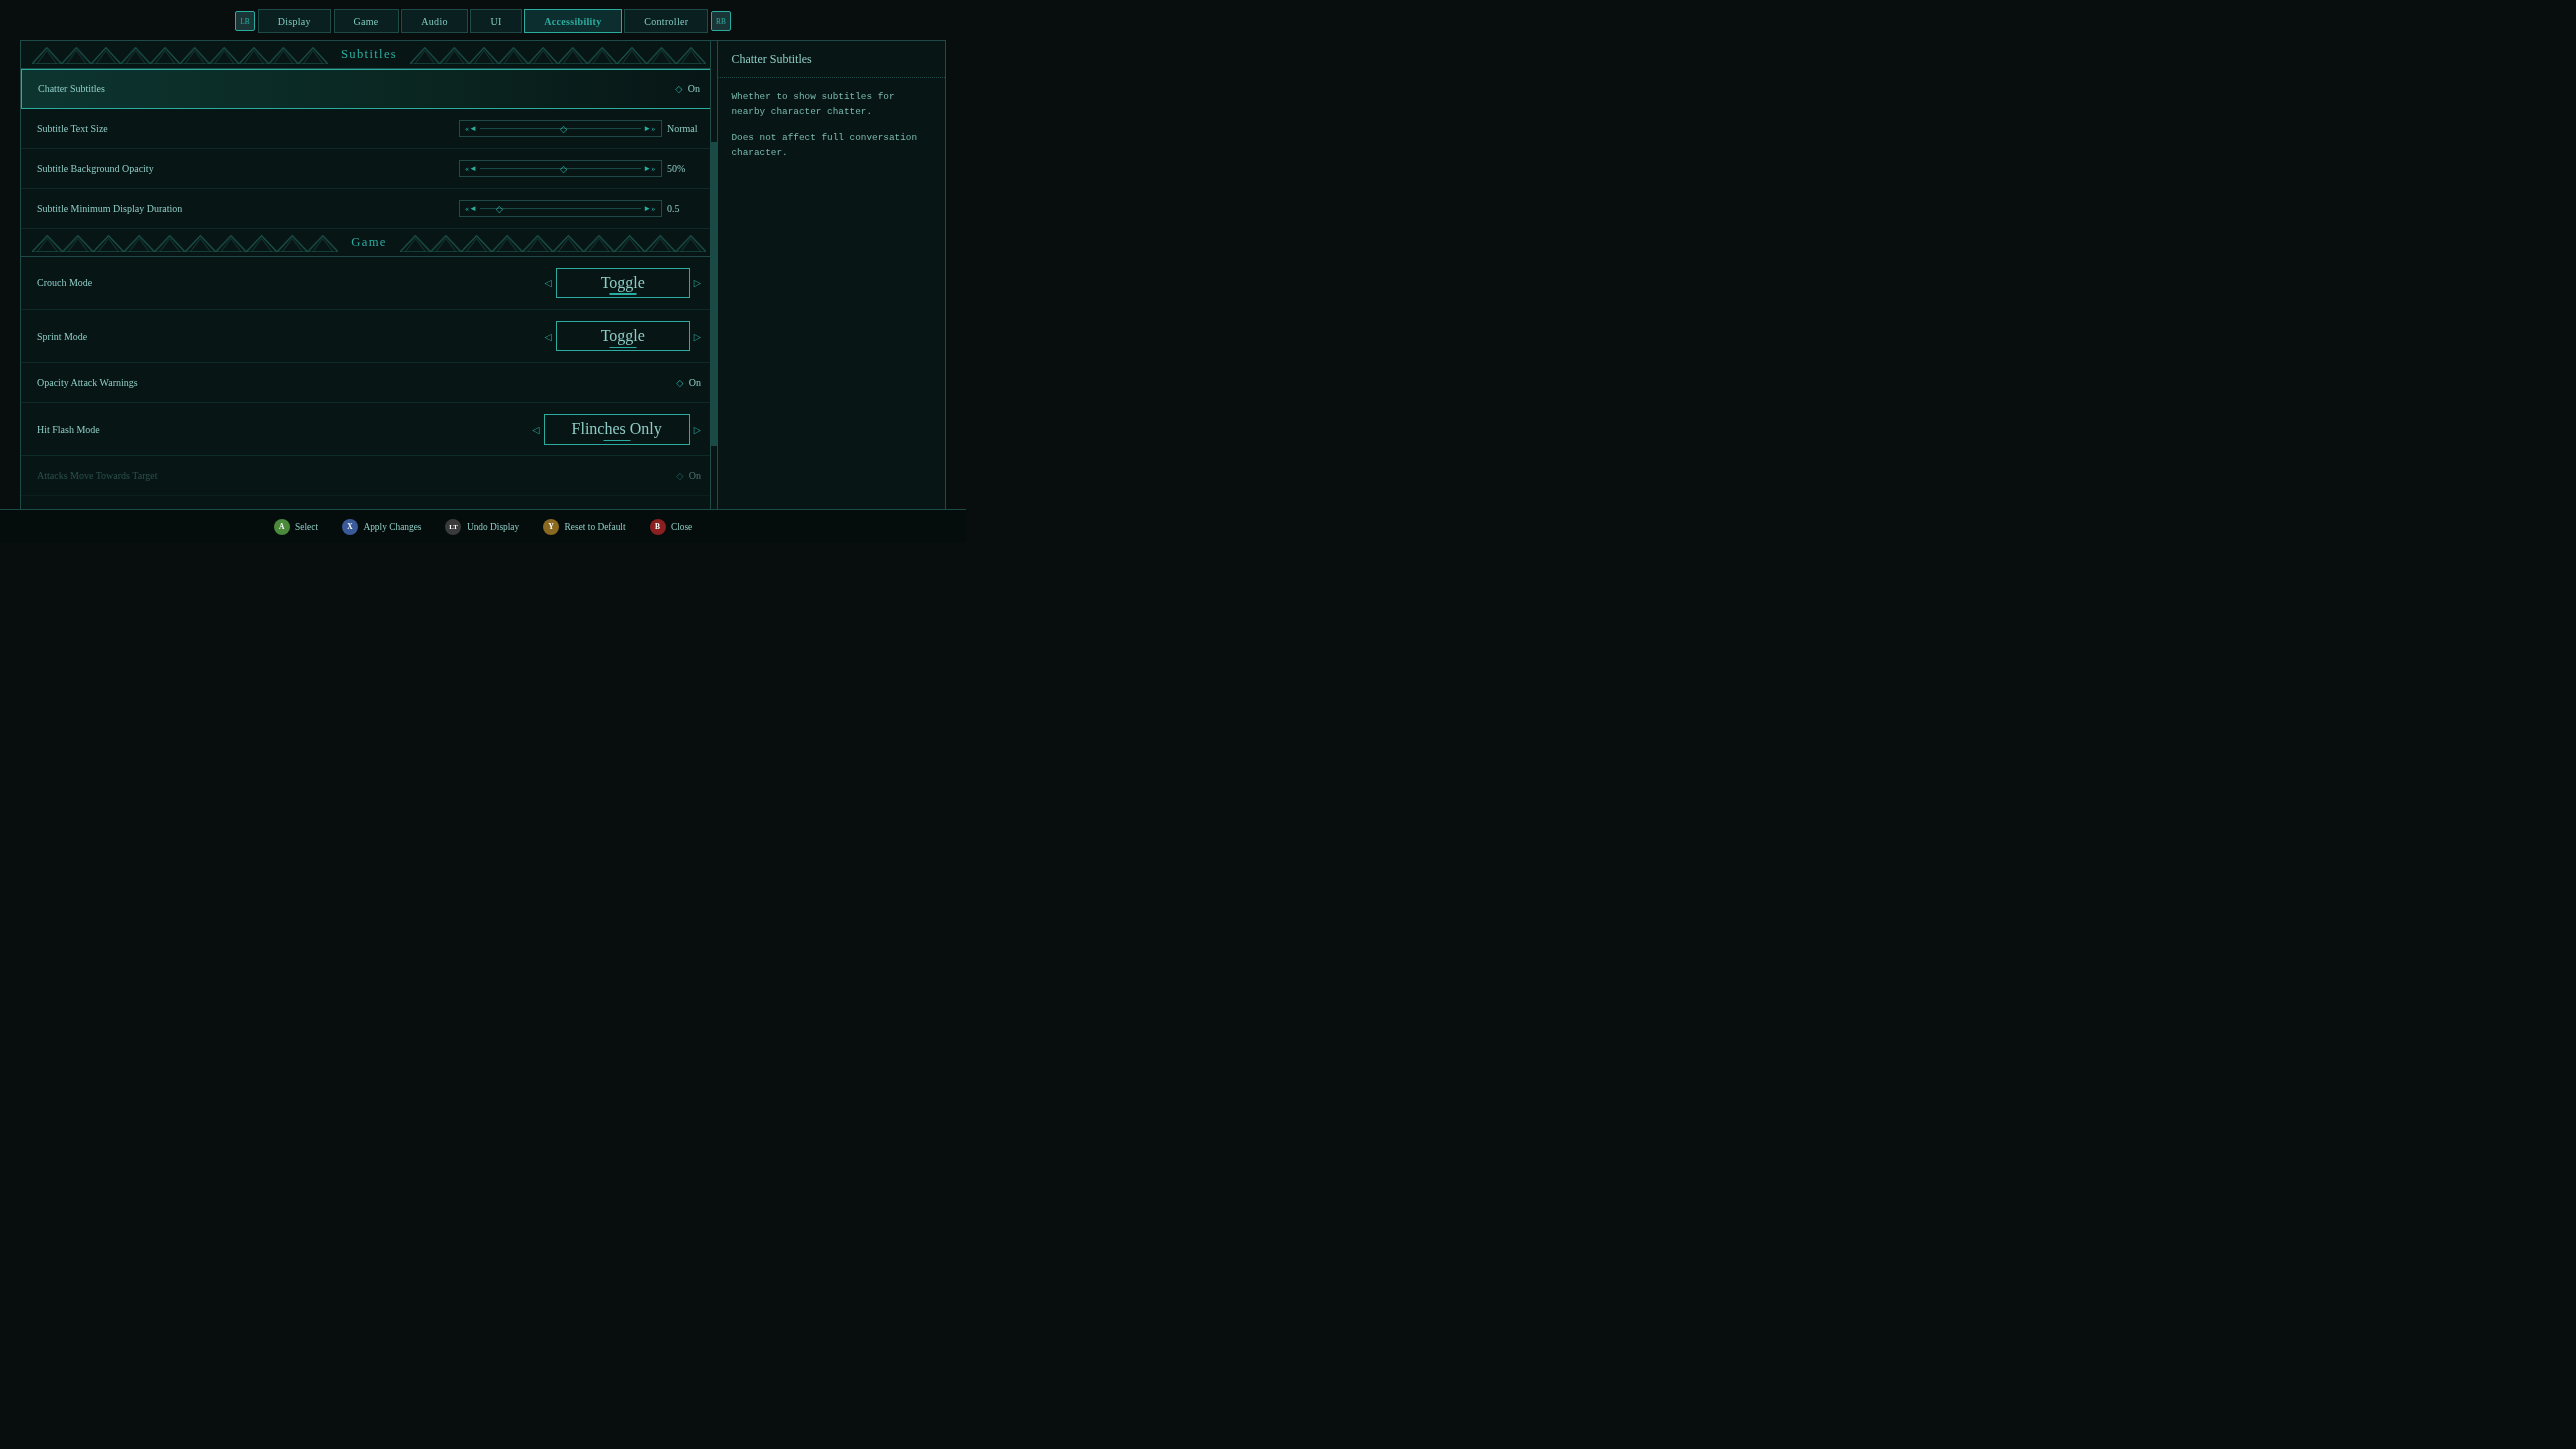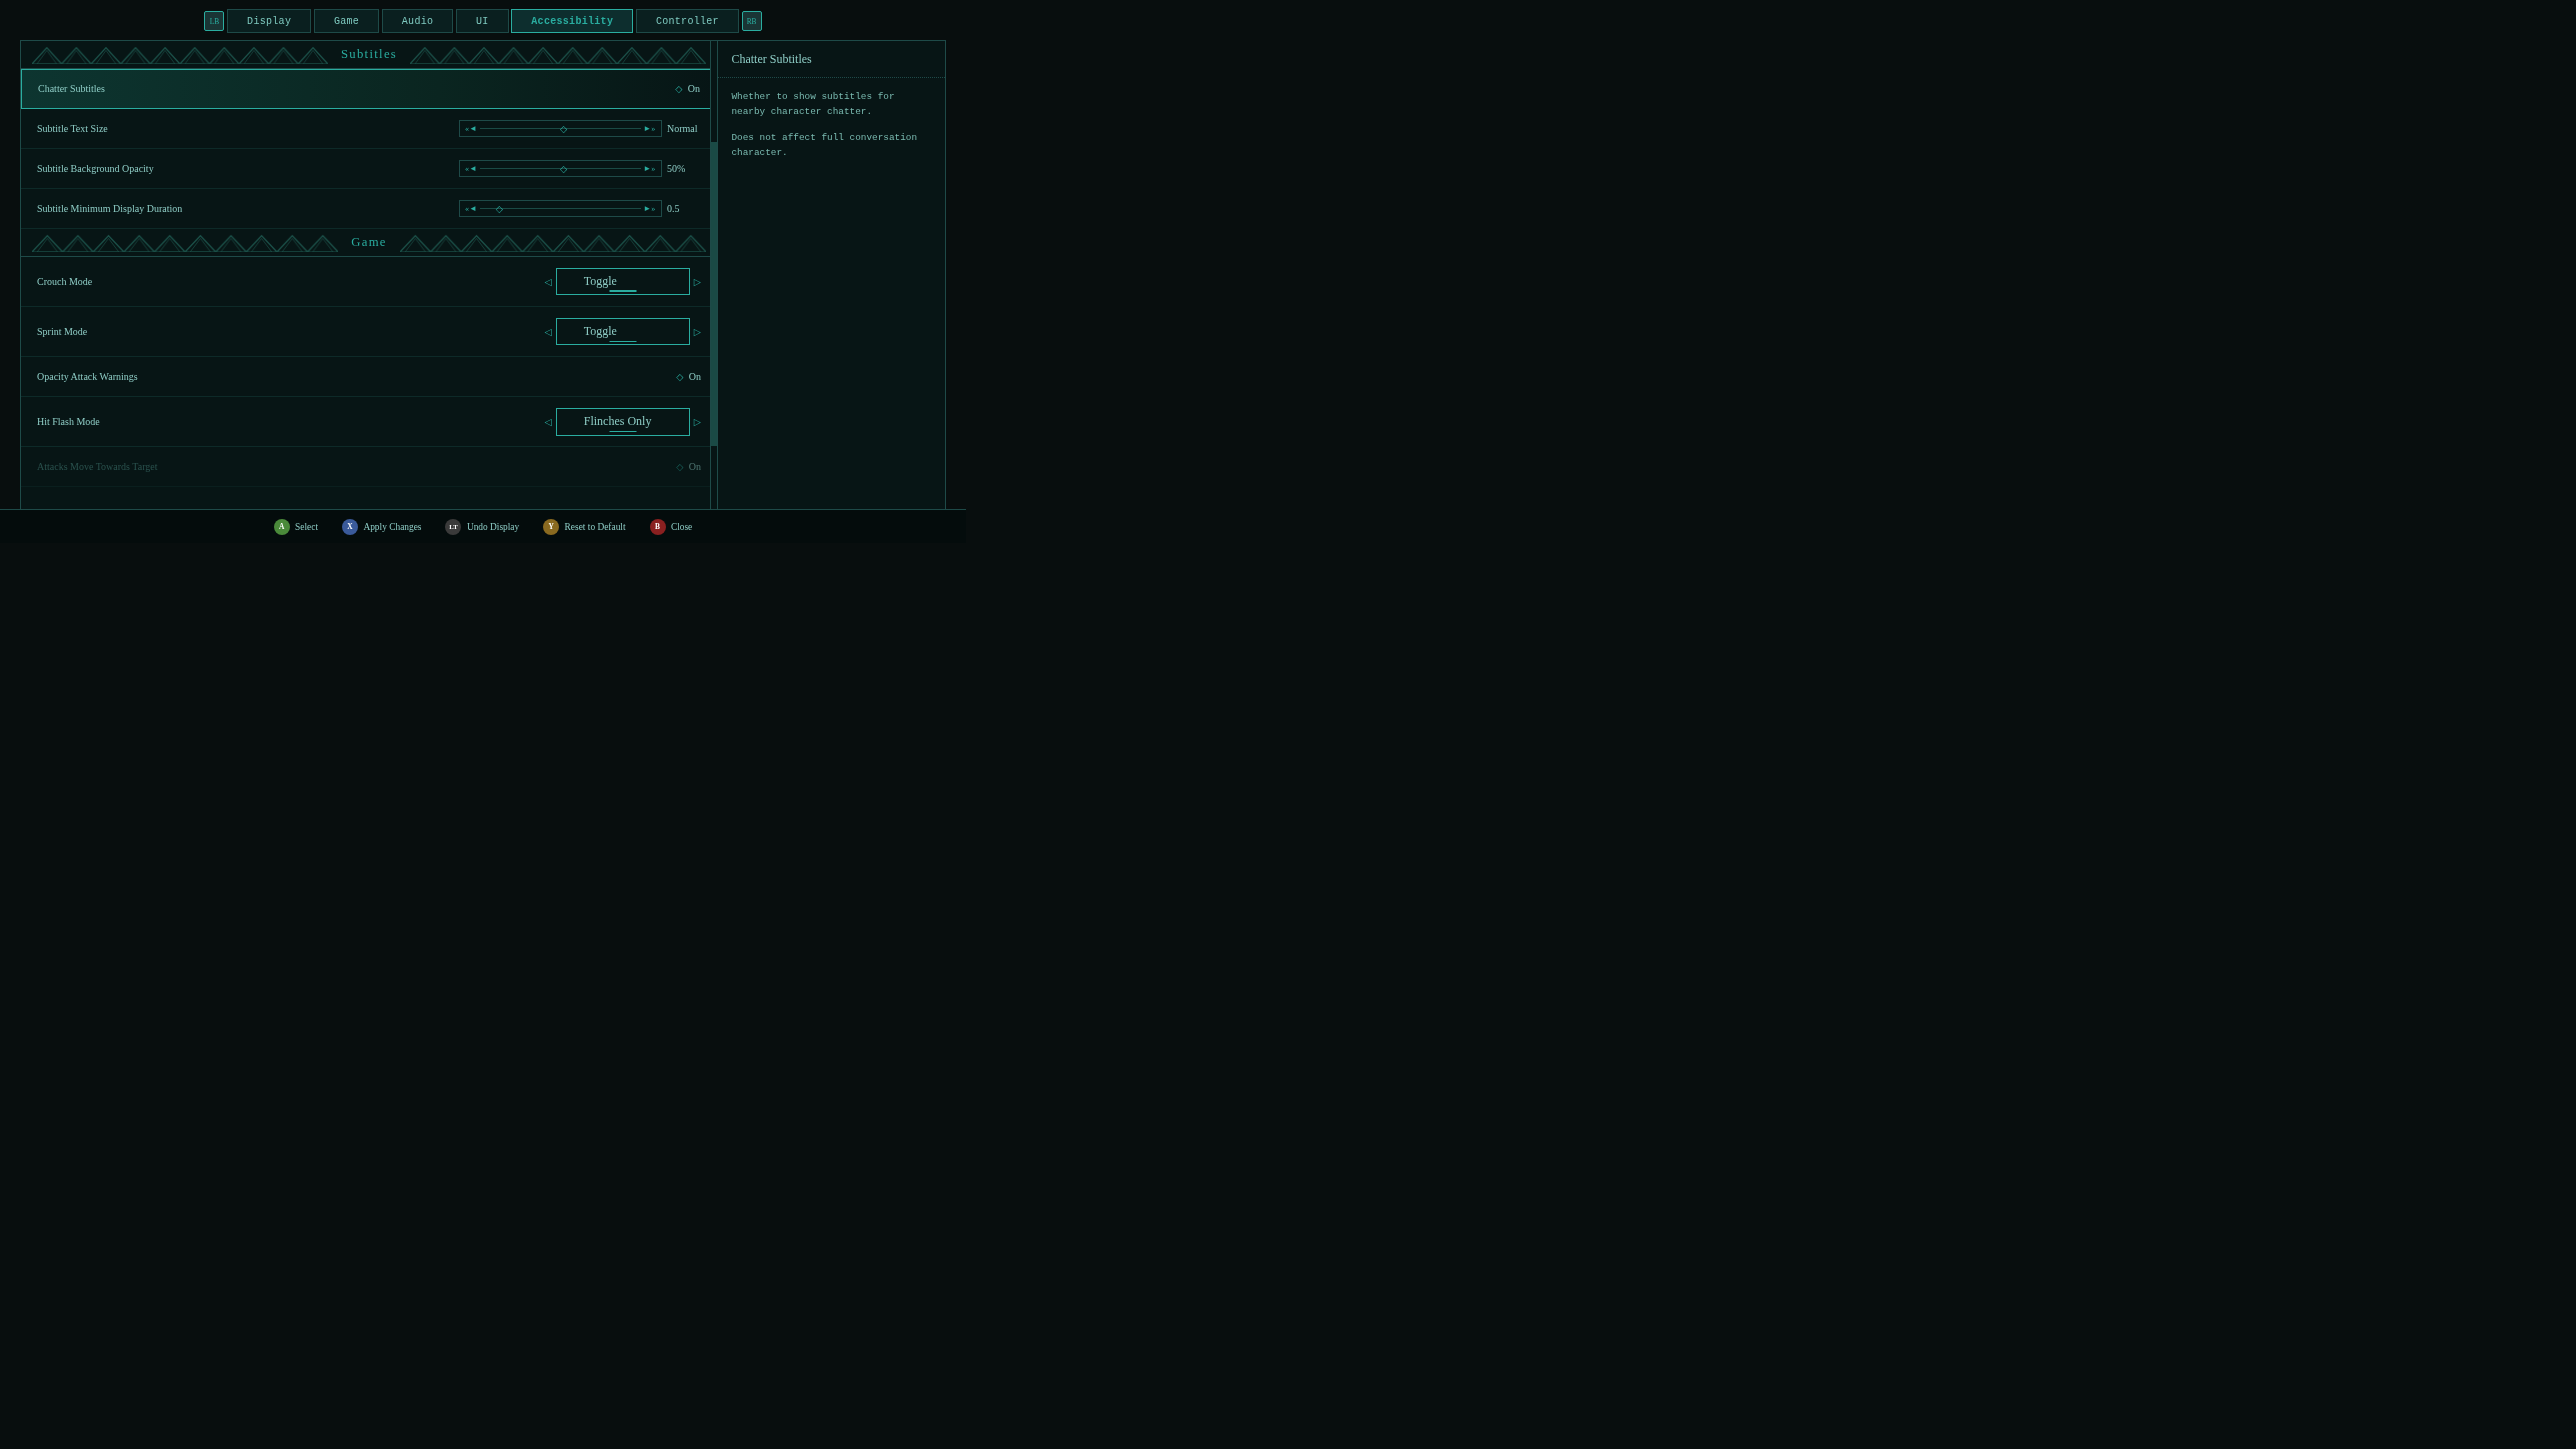--- a/index.html
+++ b/index.html
@@ -25,21 +25,20 @@
     }
 
     .nav-tab {
       background: #0a1f1f;
       border: 0.7px solid #1e4a48;
       color: #7fcac0;
       padding: 5.4px 19px;
       font-size: 10px;
       cursor: pointer;
       letter-spacing: 0.3px;
-      font-family: Liberation Mono, monospace;
     }
 
     .nav-tab.active {
       background: #0d2e2e;
       border: 0.7px solid #2aada0;
       color: #2aada0;
       font-weight: bold;
     }
 
     .nav-bumper {
@@ -116,22 +115,23 @@
     .selector-arrow {
       color: #2aada0;
       font-size: 9.4px;
       cursor: pointer;
     }
 
     .selector-box {
       border: 0.7px solid #2aada0;
       background: #071515;
       color: #8eccc5;
-      font-size: 12px;
+      font-size: 16px;
       padding: 5.4px 27px;
+      text-align: center;
       min-width: 134px;
       position: relative;
     }
 
     .selector-box::after {
       content: '';
       position: absolute;
       bottom: 2.7px;
       left: 50%;
       transform: translateX(-50%);

